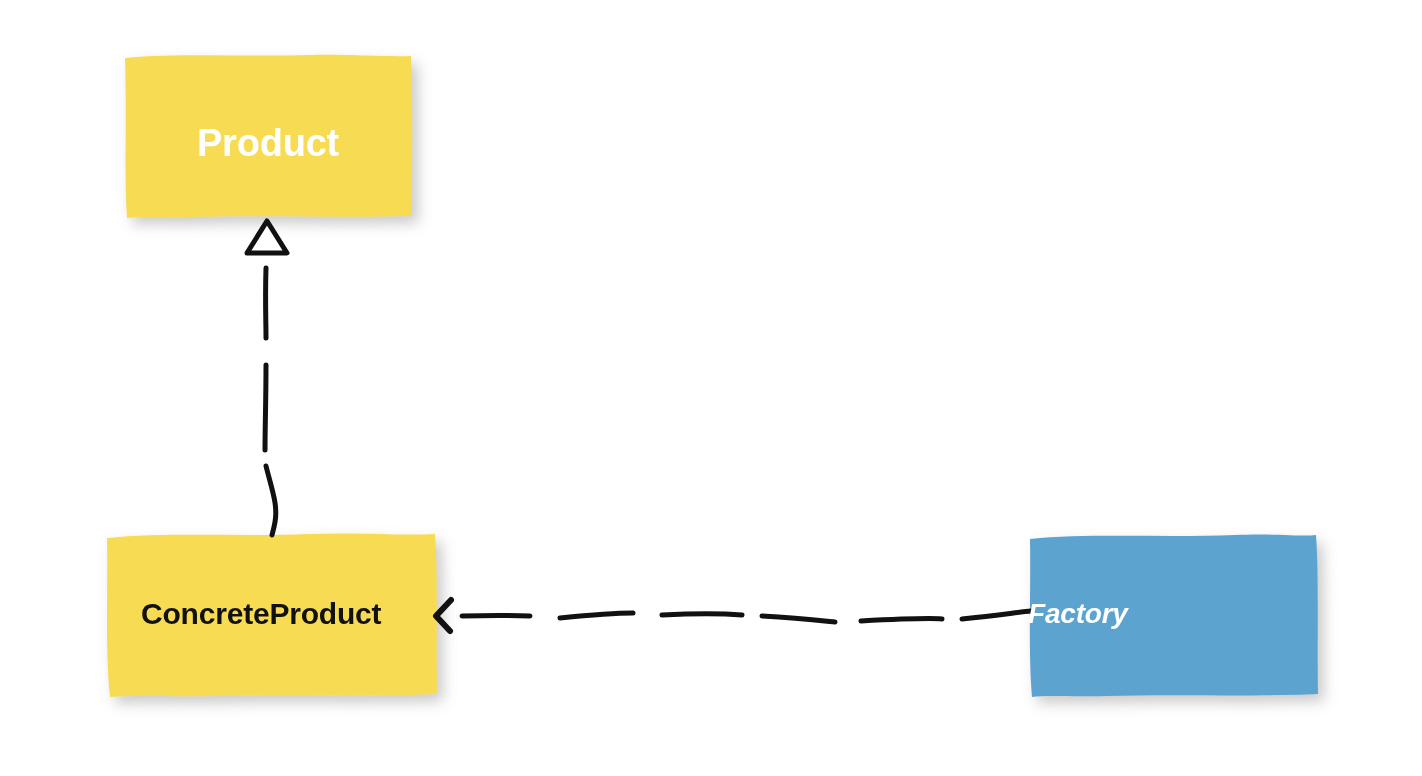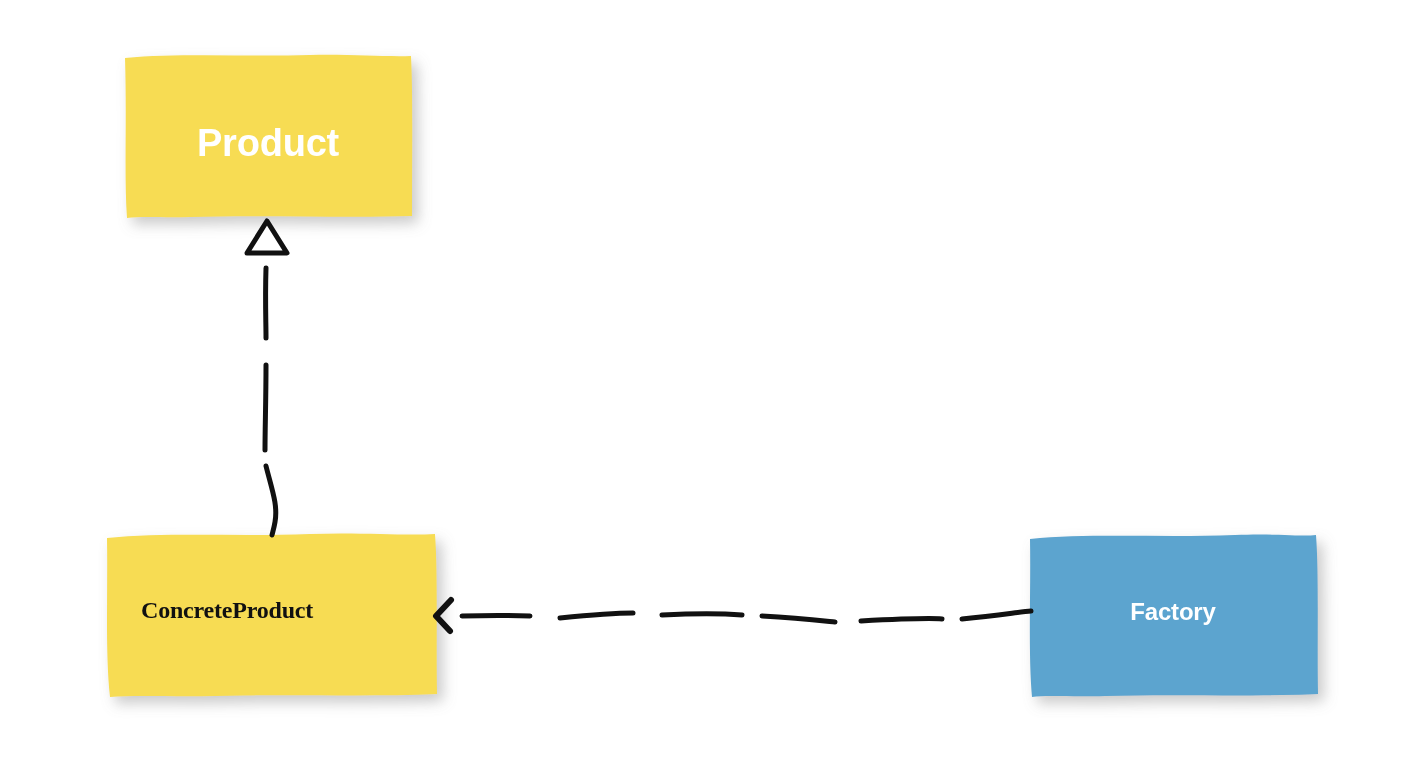--- a/index.html
+++ b/index.html
@@ -33,32 +33,32 @@
     left: 124px;
     top: 122px;
     width: 288px;
     text-align: center;
     font-size: 38px;
     color: #ffffff;
   }
   #label-concrete-product {
     left: 141px;
     top: 597px;
-    font-size: 24px;
+    font-size: 30px;
     color: #111111;
     text-align: left;
-    font-family: Liberation Serif, serif;
   }
   #label-factory {
     left: 1028px;
     top: 598px;
     width: 290px;
-    text-align: center;
-    font-size: 24px;
+    text-align: left;
+    font-size: 28px;
     color: #ffffff;
+    font-style: italic;
   }
 </style>
 </head>
 <body>
 
 <svg id="canvas" viewBox="0 0 1422 776" xmlns="http://www.w3.org/2000/svg">
   <defs>
     <filter id="softshadow" x="-30%" y="-30%" width="180%" height="180%">
       <feDropShadow dx="6" dy="7" stdDeviation="7" flood-color="#8a8a8a" flood-opacity="0.45"></feDropShadow>
     </filter>

